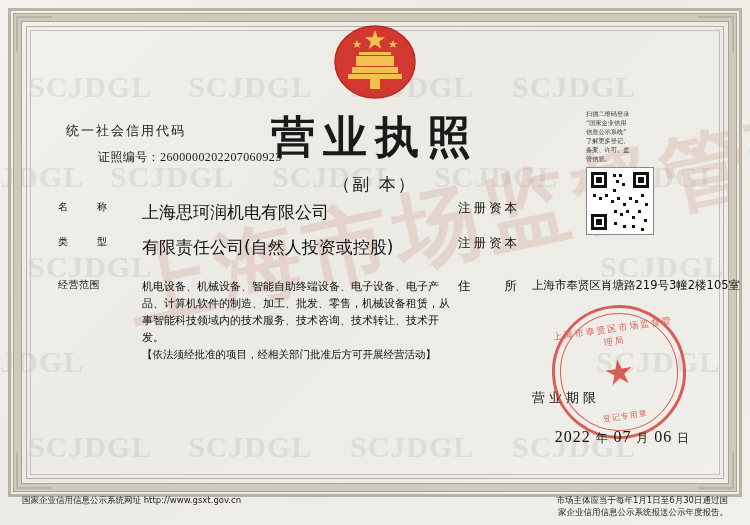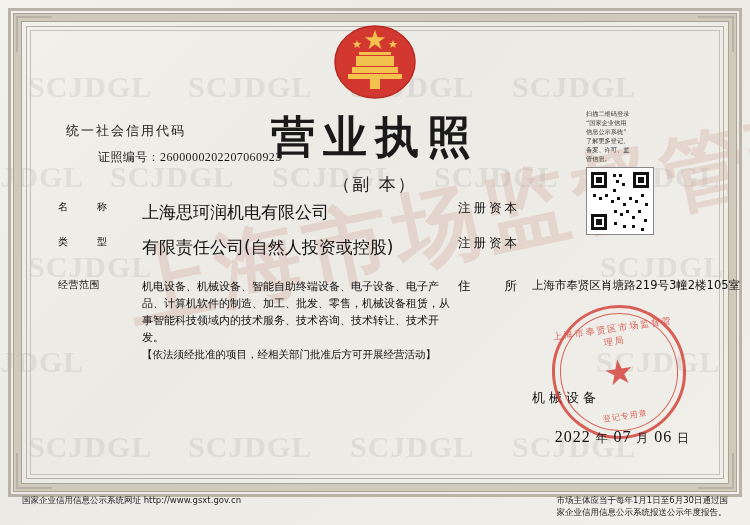--- a/index.html
+++ b/index.html
@@ -271,21 +271,21 @@
     position: absolute;
     left: 0; right: 0;
     bottom: 6px;
     display: flex;
     justify-content: space-between;
     padding: 0 22px;
     font-size: 8.5px;
     color: #222;
   }
   .footer .mid {
-    text-align: left;
+    text-align: right;
     line-height: 1.4;
   }
   .footer .left, .footer .right { padding-top: 0; }
 </style>
 </head>
 <body>
 
 <div class="license">
 
   <div class="watermarks">
@@ -423,21 +423,21 @@
         </div>
       </div>
       <div class="right-col">
         <div class="rlbl">住　　所</div>
         <div class="rval">上海市奉贤区肖塘路219号3幢2楼105室</div>
       </div>
     </div>
 
   </div>
 
-  <div class="registry">机械设备</div>
+  <div class="registry">营业期限</div>
 
   <div class="seal">
     <div class="seal-text-top">上海市奉贤区市场监督管理局</div>
     <div class="seal-star">★</div>
     <div class="seal-text-bottom">登记专用章</div>
   </div>
 
   <div class="date-line">
     <span class="num">2022</span>
     <span>年</span>

